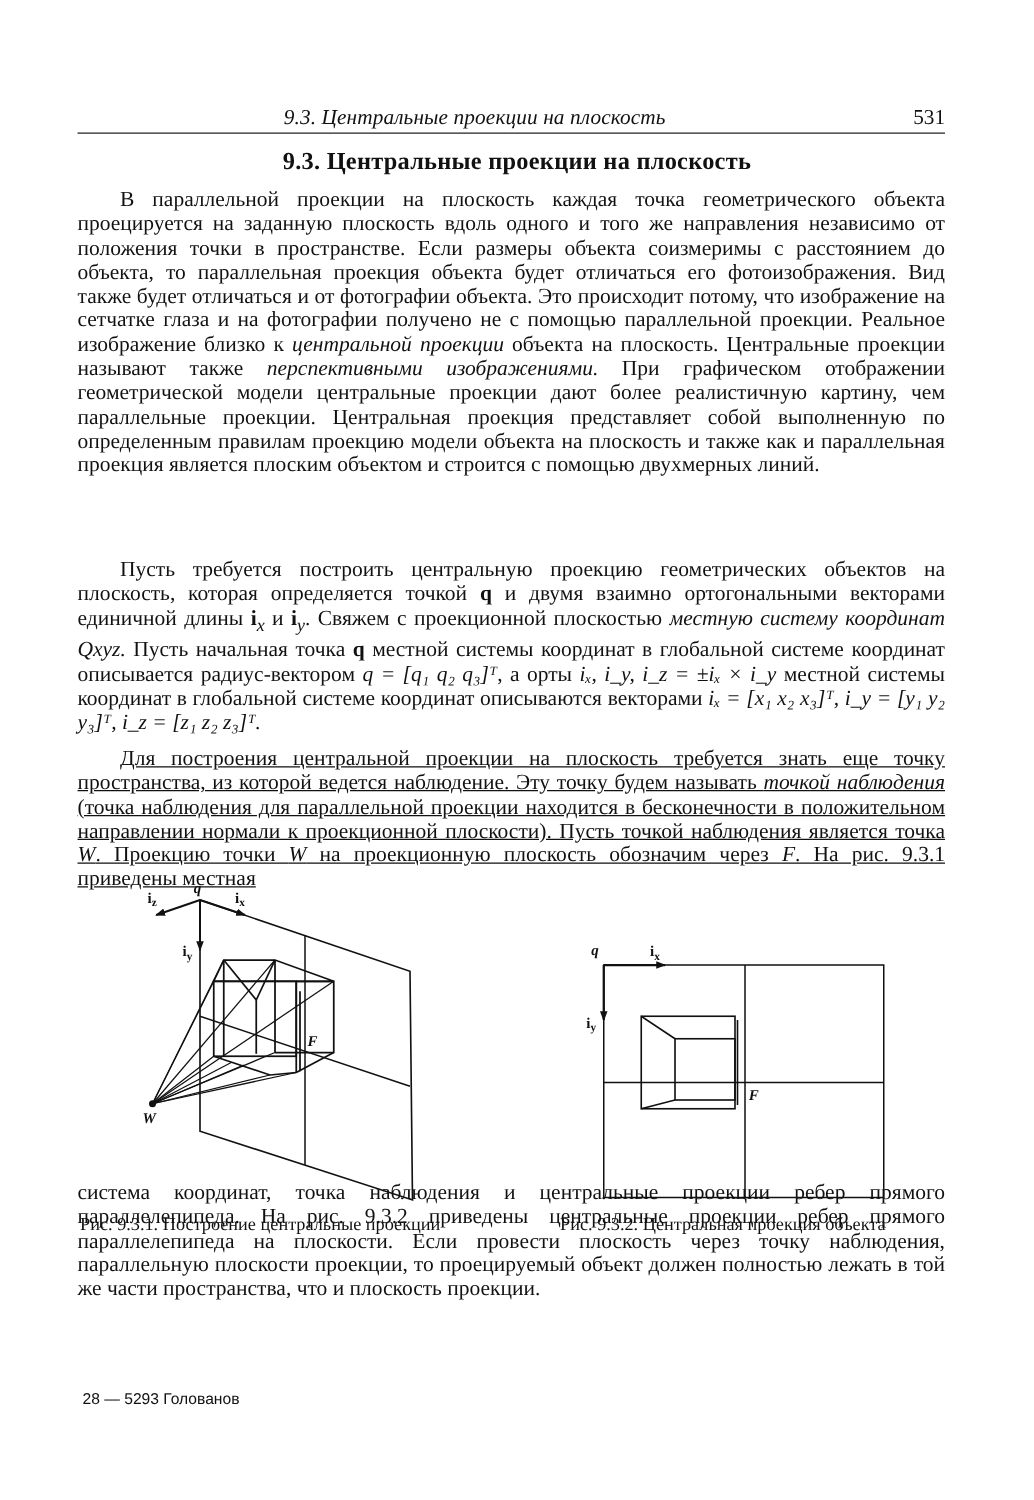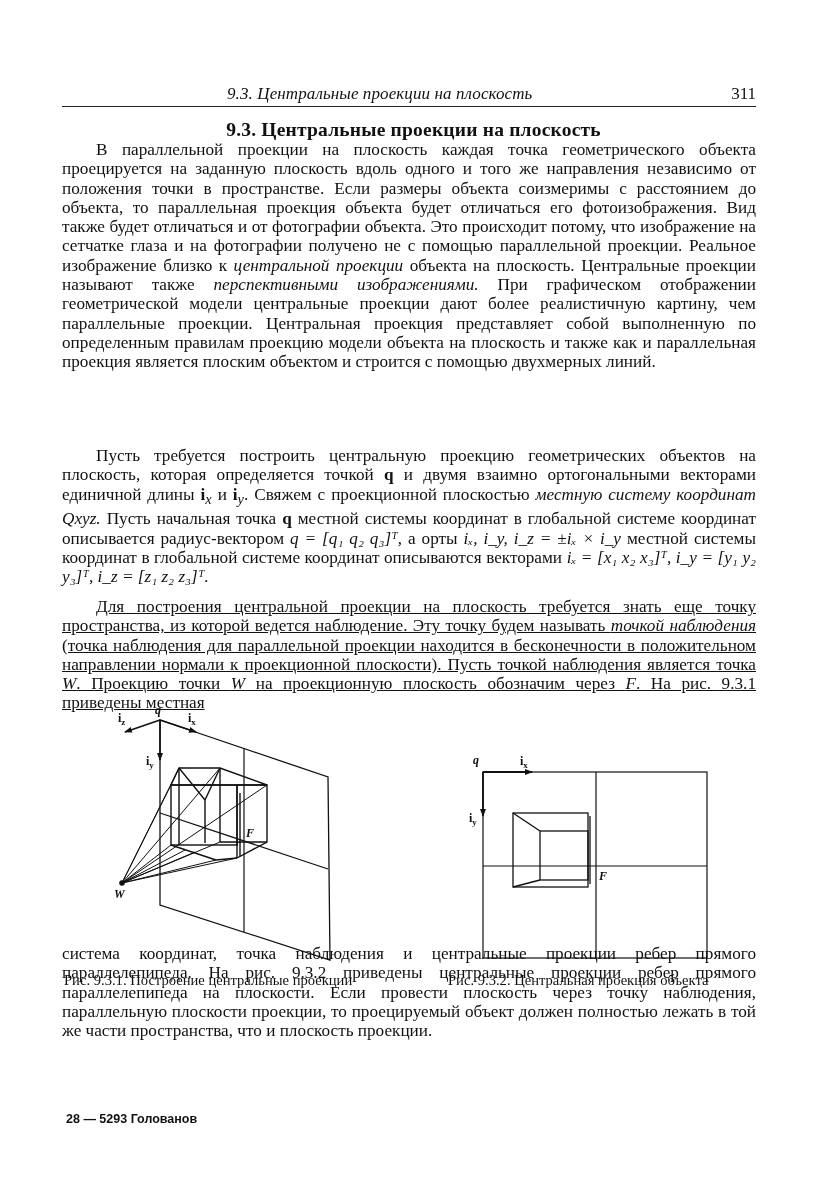--- a/index.html
+++ b/index.html
@@ -11,39 +11,39 @@
   .page-number { position:absolute; right:0; top:0; font-size:17px; }
   .section-title { position:absolute; left:0; width:827px; top:119px; text-align:center;
                    font-weight:bold; font-size:19.5px; letter-spacing:0.2px; }
   .body-text { position:absolute; left:62px; width:694px; font-size:17.2px; line-height:19.3px;
                text-align:justify; }
   .body-text p { margin:0; text-indent:34px; }
   .body-text p.noindent { text-indent:0; }
   .body-text em { font-style:italic; }
   .math { font-style:italic; }
   .vec { font-weight:bold; font-style:normal; }
-  #block1 { top:140px; }
+  #block1 { top:150px; }
   #block2 { top:440px;margin-top:20px; }
   #block3 { top:594px;text-decoration:underline; }
   #block4 { top:944px; }
   .figure { position:absolute; left:0; top:0; width:827px; height:1200px; }
   .caption { position:absolute; top:972px; font-size:14.6px; }
   #cap1 { left:64px; }
   #cap2 { left:448px; }
   .footer { position:absolute; left:66px; top:1112px; font-family:"Liberation Sans","DejaVu Sans",sans-serif;
-            font-size:12.5px; font-weight:bold; }
+            font-size:12.5px; font-weight:normal; }
   .fig-label { font-family:"Liberation Serif",serif; font-style:italic; font-size:12px; font-weight:bold; }
   .fig-label-b { font-family:"Liberation Serif",serif; font-size:12px; font-weight:bold; }
 </style>
 </head>
 <body>
 
 <div class="running-head">
   <span class="running-title">9.3. Центральные проекции на плоскость</span>
-  <span class="page-number">311</span>
+  <span class="page-number">531</span>
 </div>
 
 <div class="section-title">9.3. Центральные проекции на плоскость</div>
 
 <div class="body-text" id="block1">
   <p><span>В параллельной проекции на плоскость каждая точка геометрического объекта проецируется на заданную плоскость вдоль одного и того же направления независимо от положения точки в пространстве. Если размеры объекта соизмеримы с расстоянием до объекта, то параллельная проекция объекта будет отличаться его фотоизображения. Вид также будет отличаться и от фотографии объекта. Это происходит потому, что изображение на сетчатке глаза и на фотографии получено не с помощью параллельной проекции. Реальное изображение близко к </span><em>центральной проекции</em><span> объекта на плоскость. Центральные проекции называют также </span><em>перспективными изображениями.</em><span> При графическом отображении геометрической модели центральные проекции дают более реалистичную картину, чем параллельные проекции. Центральная проекция представляет собой выполненную по определенным правилам проекцию модели объекта на плоскость  и также как и параллельная проекция является плоским объектом и строится с помощью двухмерных линий.</span></p>
 </div>
 
 <div class="body-text" id="block2" style="top:426px;">
   <p><span>Пусть требуется построить центральную проекцию геометрических объектов на плоскость, которая определяется точкой </span><span class="vec">q</span><span> и двумя взаимно ортогональными векторами единичной длины </span><span class="vec">i</span><sub class="math">x</sub><span> и </span><span class="vec">i</span><sub class="math">y</sub><span>. Свяжем с проекционной плоскостью </span><em>местную систему координат Qxyz.</em><span> Пусть начальная точка </span><span class="vec">q</span><span> местной системы координат в глобальной системе координат описывается радиус-вектором </span><span class="math">q = [q₁ q₂ q₃]ᵀ</span><span>, а орты </span><span class="math">iₓ, i_y, i_z = ±iₓ × i_y</span><span> местной системы координат в глобальной системе координат описываются векторами </span><span class="math">iₓ = [x₁ x₂ x₃]ᵀ,</span> <span class="math">i_y = [y₁ y₂ y₃]ᵀ, i_z = [z₁ z₂ z₃]ᵀ.</span></p>

